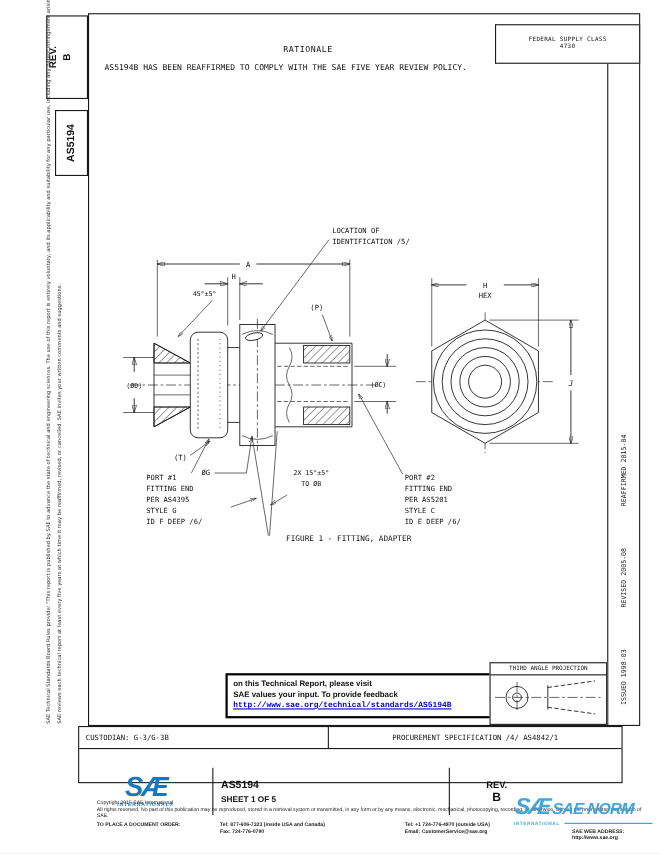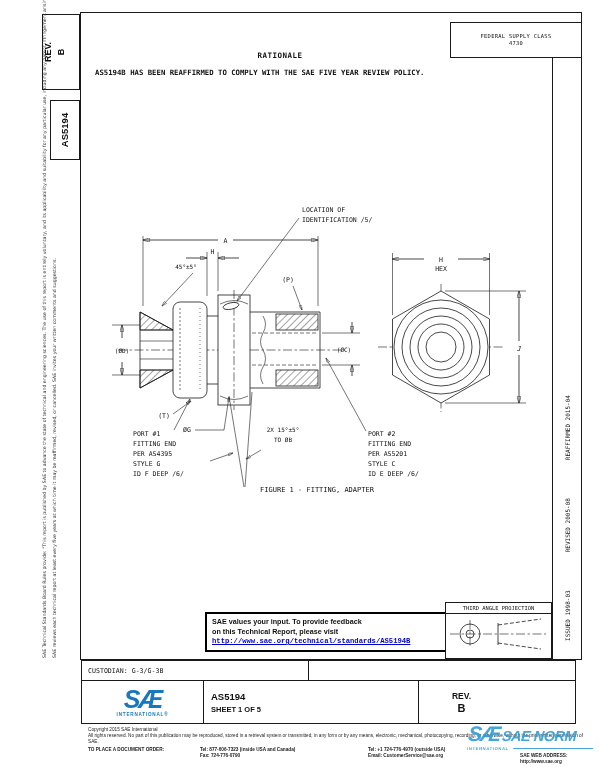--- a/index.html
+++ b/index.html
@@ -90,21 +90,21 @@
       <div>SAE Technical Standards Board Rules provide: "This report is published by SAE to advance the state of technical and engineering sciences. The use of this report is entirely voluntary, and its applicability and suitability for any particular use, including any patent infringement arising therefrom, is the sole responsibility of the user."</div>
       <div>SAE reviews each technical report at least every five years at which time it may be reaffirmed, revised, or cancelled. SAE invites your written comments and suggestions.</div>
     </div>
   </div>
 
   <div class="abs box fsc mono" style="left:450px;top:22px;width:132px;height:36px;">
     <div>FEDERAL SUPPLY CLASS</div>
     <div>4730</div>
   </div>
 
-  <div class="abs mono" style="left:95px;top:51px;width:370px;font-weight:bold;">
+  <div class="abs mono" style="left:95px;top:40px;width:370px;">
     <div class="rationale-title">RATIONALE</div>
     <div class="rationale-text">AS5194B HAS BEEN REAFFIRMED TO COMPLY WITH THE SAE FIVE YEAR REVIEW POLICY.</div>
   </div>
 
   <svg width="480" height="315" viewBox="80 190 480 315">
     <defs>
       <marker id="arr" viewBox="0 0 10 6" refX="9.5" refY="3" markerWidth="9" markerHeight="5.4" orient="auto">
         <path d="M0,0 L10,3 L0,6 z" fill="#1a1a1a" stroke="none"></path>
       </marker>
       <pattern id="hatch" width="5" height="5" patternUnits="userSpaceOnUse" patternTransform="rotate(45)">
@@ -252,41 +252,42 @@
 
   <div class="abs rotwrap" style="left:552px;top:373px;width:30px;height:290px;">
     <div class="rot datebar" style="width:290px;height:18px;">
       <span>ISSUED 1998-03</span>
       <span>REVISED 2005-08</span>
       <span>REAFFIRMED 2015-04</span>
     </div>
   </div>
 
   <div class="abs fb" style="left:205px;top:612px;width:231px;">
+    <div>on this Technical Report, please visit</div>
     <div>SAE values your input. To provide feedback</div>
-    <div>on this Technical Report, please visit</div>
     <a href="#">http://www.sae.org/technical/standards/AS5194B</a>
   </div>
 
   <div class="abs box" style="left:445px;top:602px;width:107px;height:57px;">
     <div class="proj-label mono">THIRD ANGLE PROJECTION</div>
     <svg width="105" height="38" viewBox="0 0 105 38" style="position:static;">
       <line class="cl" x1="4" y1="20" x2="100" y2="20"></line>
       <circle cx="24" cy="20" r="10"></circle>
       <circle cx="24" cy="20" r="4"></circle>
       <line class="cl" x1="24" y1="6" x2="24" y2="34"></line>
       <line x1="52" y1="9" x2="52" y2="31"></line>
       <line x1="52" y1="11" x2="95" y2="5" stroke-dasharray="4 2"></line>
       <line x1="52" y1="29" x2="95" y2="35" stroke-dasharray="4 2"></line>
     </svg>
   </div>
 
-  <div class="abs box tb" style="left:81px;top:660px;width:495px;height:64px;">
+  <div class="abs box tb" style="left:71px;top:660px;width:495px;height:52px;gap:17px;">
     <div class="tb-row1">
       <div class="cust cellr mono">CUSTODIAN: G-3/G-3B</div>
+      <div class="proc mono">PROCUREMENT SPECIFICATION /4/ AS4842/1</div>
     </div>
     <div class="tb-row2">
       <div class="logo-cell cellr">
         <div class="sae-logo">
           <div class="big">SÆ</div>
           <div class="sub">INTERNATIONAL®</div>
         </div>
       </div>
       <div class="num-cell cellr">
         <div class="n">AS5194</div>

